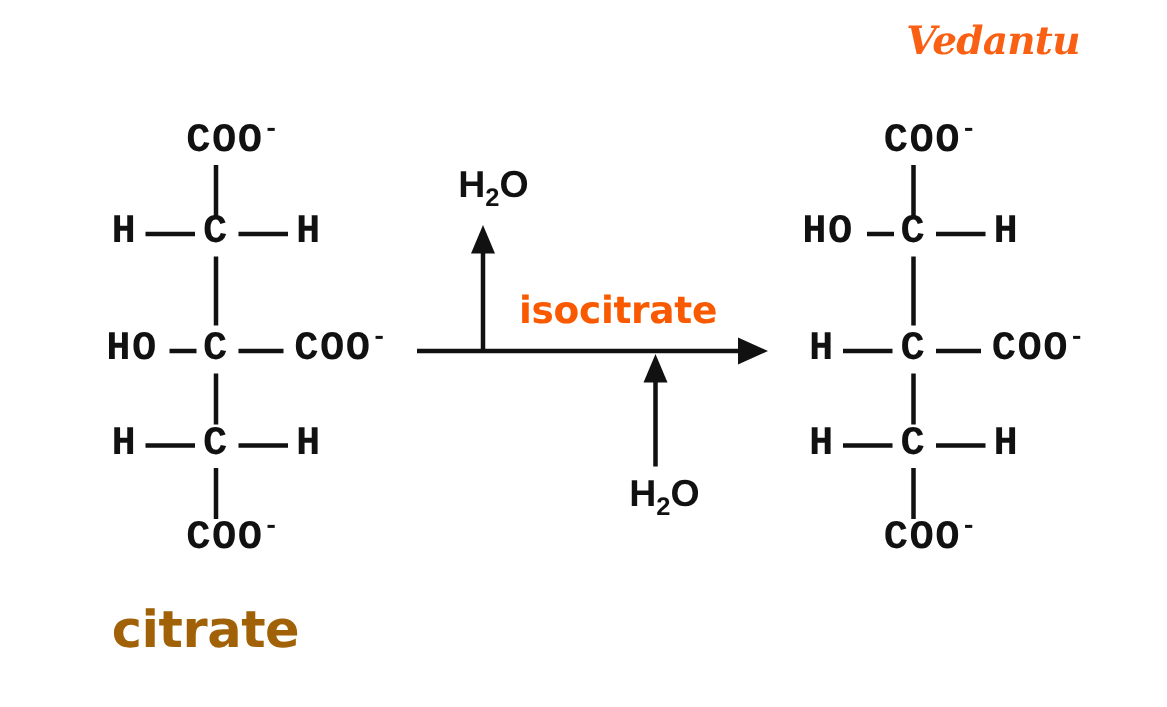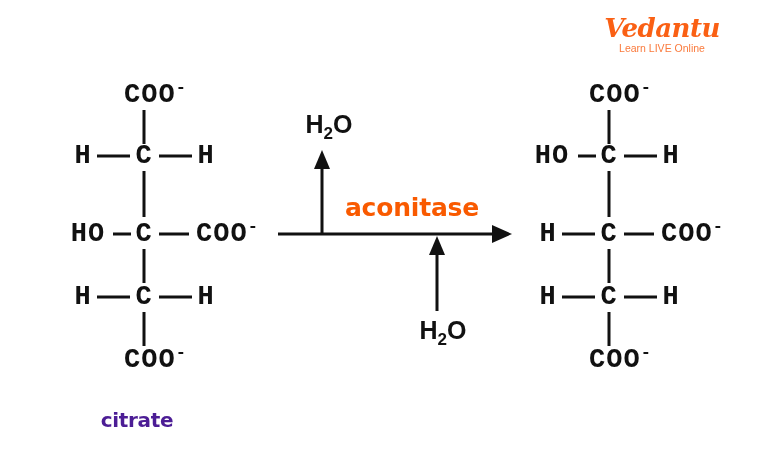--- a/index.html
+++ b/index.html
@@ -138,36 +138,35 @@
     white-space: nowrap;
     transform: translate(-50%, -50%);
     letter-spacing: -0.2px;
   }
 
   
   .caption {
     position: absolute;
     font-family: "DejaVu Sans", sans-serif;
     font-weight: 700;
-    font-size: 20px;
+    font-size: 34px;
     line-height: 32px;
-    color: #4c1d95;
+    color: #a16207;
     white-space: nowrap;
     transform: translate(-50%, 0);
     letter-spacing: -0.3px;
   }
 </style>
 </head>
 <body>
 
 <div id="canvas">
 
   <div class="logo">
     <div class="logo-word">Vedantu</div>
-    <div class="logo-tag">Learn LIVE Online</div>
   </div>
 
   <div>
 
     <div class="atom" style="left:155px; top:95px;"><span>COO</span><sup>-</sup></div>
     <div class="bond-v" style="left:144px; top:110px; height:34px;"></div>
 
     <div class="atom" style="left:83px; top:156px;">H</div>
     <div class="bond-h" style="left:97px; top:156px; width:33px;"></div>
     <div class="atom" style="left:144px; top:156px;">C</div>
@@ -201,21 +200,21 @@
     <div class="arrow-main-head" style="left:492px; top:234px;"></div>
 
     <div class="arrow-up-line" style="left:322px; top:168px; height:66px;"></div>
     <div class="arrow-up-head" style="left:322px; top:150px;"></div>
     <div class="reagent" style="left:329px; top:124px;"><span>H</span><sub>2</sub><span>O</span></div>
 
     <div class="arrow-up-line" style="left:437px; top:253px; height:58px;"></div>
     <div class="arrow-up-head" style="left:437px; top:236px;"></div>
     <div class="reagent" style="left:443px; top:330px;"><span>H</span><sub>2</sub><span>O</span></div>
 
-    <div class="enzyme" style="left:412px; top:207px;">aconitase</div>
+    <div class="enzyme" style="left:412px; top:207px;">isocitrate</div>
   </div>
 
   <div>
 
     <div class="atom" style="left:620px; top:95px;"><span>COO</span><sup>-</sup></div>
     <div class="bond-v" style="left:609px; top:110px; height:34px;"></div>
 
     <div class="atom" style="left:552px; top:156px;">HO</div>
     <div class="bond-h" style="left:578px; top:156px; width:18px;"></div>
     <div class="atom" style="left:609px; top:156px;">C</div>

